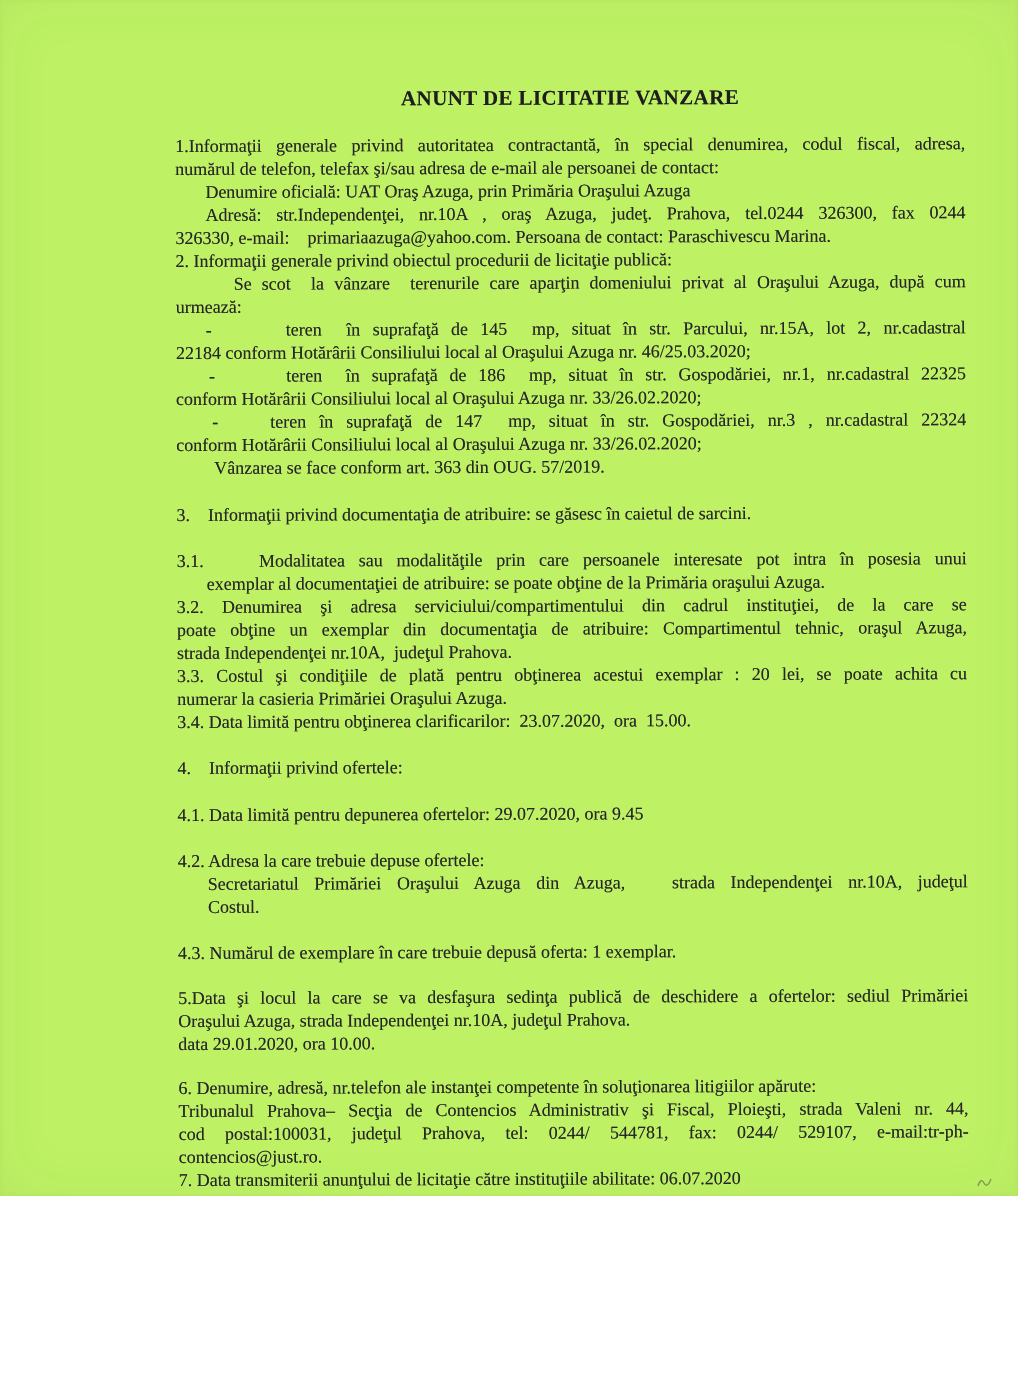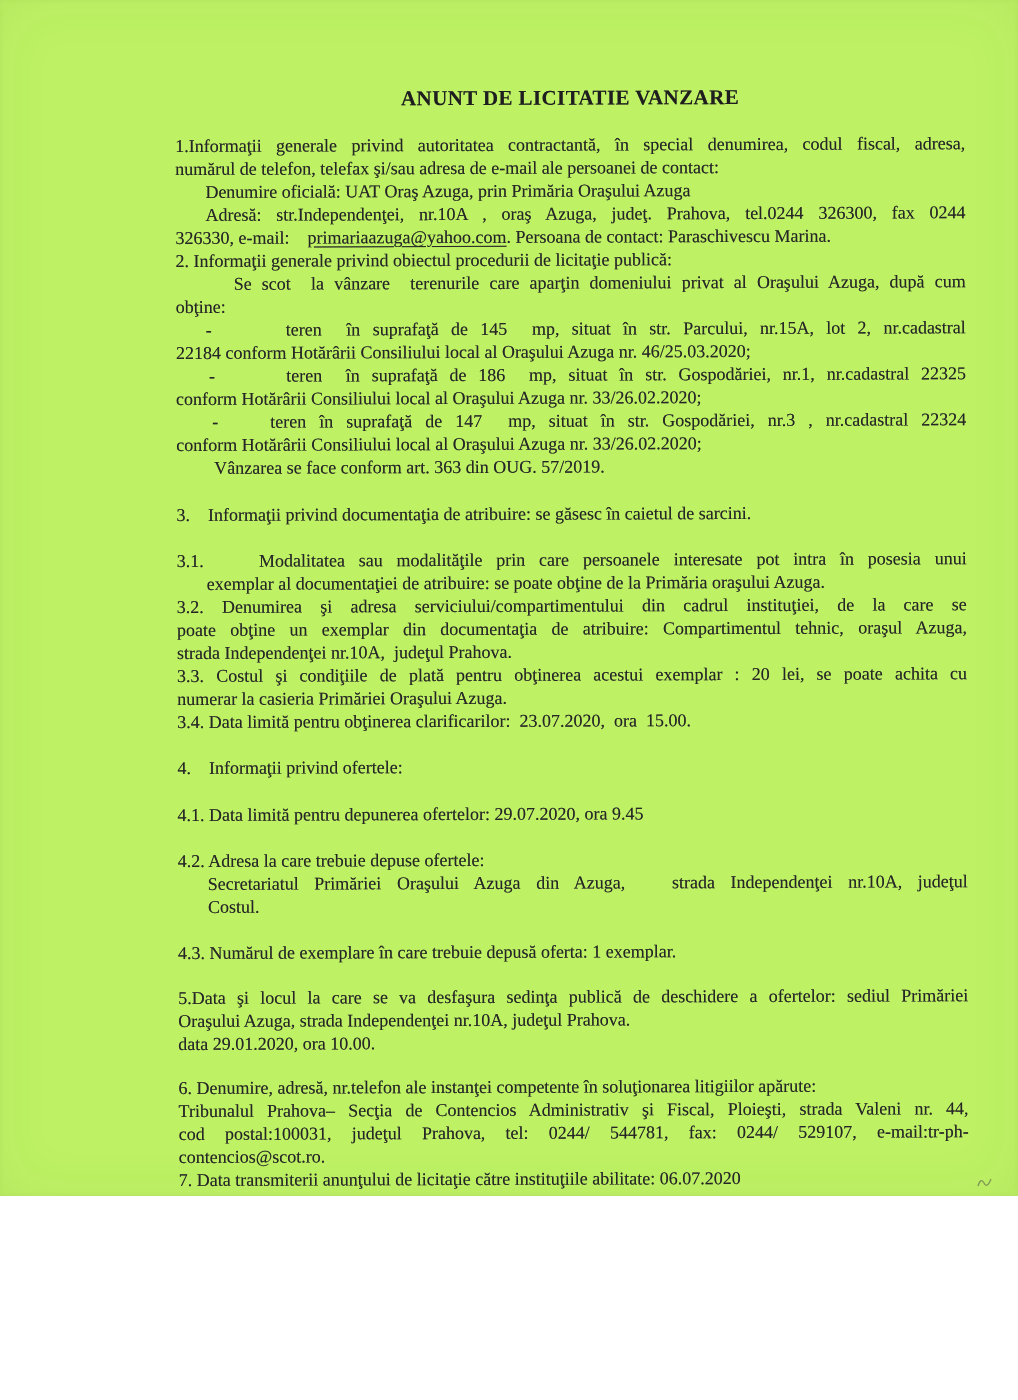--- a/index.html
+++ b/index.html
@@ -17,21 +17,21 @@
     text-shadow:0 0 0.4px rgba(45,45,45,0.55);
     transform:rotate(-0.2deg);transform-origin:top left;
   }
   .title{
     font-size:21px;font-weight:bold;text-align:center;
     letter-spacing:0.4px;margin:0 0 24px 0;color:#1e1e1e;
   }
   .block{margin:0;}
   .line{min-height:23px;}
   .just{text-align:justify;text-align-last:justify;}
-  .uline{text-decoration:underline;text-underline-offset:3px;}
+  .uline{text-underline-offset:3px;}
   .sig{
     margin-top:33px;font-weight:bold;font-size:19px;line-height:25px;color:#2a2a2a;
     letter-spacing:0.2px;
   }
   .stamp{
     position:absolute;left:285px;top:1191px;width:205px;height:205px;
     color:#5c5f66;opacity:0.78;
   }
   .signature-svg{
     position:absolute;left:205px;top:1228px;width:270px;height:140px;
@@ -49,21 +49,21 @@
     <div class="title">ANUNT DE LICITATIE VANZARE</div>
     <div id="doc-body">
         <div class="block">
           <div class="line just"><span>1.Informaţii generale privind autoritatea contractantă, în special denumirea, codul fiscal, adresa,</span></div>
           <div class="line"><span>numărul de telefon, telefax şi/sau adresa de e-mail ale persoanei de contact:</span></div>
           <div class="line" style="padding-left: 30px;"><span>Denumire oficială: UAT Oraş Azuga, prin Primăria Oraşului Azuga</span></div>
           <div class="line just" style="padding-left: 30px;"><span>Adresă: str.Independenţei, nr.10A , oraş Azuga, judeţ. Prahova, tel.0244 326300, fax 0244</span></div>
           <div class="line"><span>326330, e-mail:&nbsp;&nbsp;&nbsp; </span><span class="uline">primariaazuga@yahoo.com</span><span>. Persoana de contact: Paraschivescu Marina.</span></div>
           <div class="line"><span>2. Informaţii generale privind obiectul procedurii de licitaţie publică:</span></div>
           <div class="line just" style="padding-left: 58px;"><span>Se scot&nbsp; la vânzare&nbsp; terenurile care aparţin domeniului privat al Oraşului Azuga, după cum</span></div>
-          <div class="line"><span>obţine:</span></div>
+          <div class="line"><span>urmează:</span></div>
           <div class="line just" style="padding-left: 30px;"><span>-&nbsp;&nbsp;&nbsp;&nbsp;&nbsp; teren&nbsp; în suprafaţă de 145&nbsp; mp, situat în str. Parcului, nr.15A, lot 2, nr.cadastral</span></div>
           <div class="line"><span>22184 conform Hotărârii Consiliului local al Oraşului Azuga nr. 46/25.03.2020;</span></div>
           <div class="line just" style="padding-left: 33px;"><span>-&nbsp;&nbsp;&nbsp;&nbsp;&nbsp; teren&nbsp; în suprafaţă de 186&nbsp; mp, situat în str. Gospodăriei, nr.1, nr.cadastral 22325</span></div>
           <div class="line"><span>conform Hotărârii Consiliului local al Oraşului Azuga nr. 33/26.02.2020;</span></div>
           <div class="line just" style="padding-left: 36px;"><span>-&nbsp;&nbsp;&nbsp; teren în suprafaţă de 147&nbsp; mp, situat în str. Gospodăriei, nr.3 , nr.cadastral 22324</span></div>
           <div class="line"><span>conform Hotărârii Consiliului local al Oraşului Azuga nr. 33/26.02.2020;</span></div>
           <div class="line" style="padding-left: 38px;"><span>Vânzarea se face conform art. 363 din OUG. 57/2019.</span></div>
         </div>
         <div class="block" style="margin-top: 24px;">
           <div class="line"><span>3.&nbsp;&nbsp;&nbsp;&nbsp;Informaţii privind documentaţia de atribuire: se găsesc în caietul de sarcini.</span></div>
@@ -94,21 +94,21 @@
         </div>
         <div class="block" style="margin-top: 22px;">
           <div class="line just"><span>5.Data şi locul la care se va desfaşura sedinţa publică de deschidere a ofertelor: sediul Primăriei</span></div>
           <div class="line"><span>Oraşului Azuga, strada Independenţei nr.10A, judeţul Prahova.</span></div>
           <div class="line"><span>data 29.01.2020, ora 10.00.</span></div>
         </div>
         <div class="block" style="margin-top: 21px;">
           <div class="line"><span>6. Denumire, adresă, nr.telefon ale instanţei competente în soluţionarea litigiilor apărute:</span></div>
           <div class="line just"><span>Tribunalul Prahova– Secţia de Contencios Administrativ şi Fiscal, Ploieşti, strada Valeni nr. 44,</span></div>
           <div class="line just"><span>cod&nbsp; postal:100031,&nbsp; judeţul&nbsp; Prahova,&nbsp; tel:&nbsp; 0244/&nbsp; 544781,&nbsp; fax:&nbsp; 0244/&nbsp; 529107,&nbsp; e-mail:tr-ph-</span></div>
-          <div class="line"><span>contencios@scot.ro.</span></div>
+          <div class="line"><span>contencios@just.ro.</span></div>
           <div class="line"><span>7. Data transmiterii anunţului de licitaţie către instituţiile abilitate: 06.07.2020</span></div>
         </div>
       </div>
     <div class="sig">
       <div class="line">PRIMAR ORAŞ AZUGA,</div>
       <div class="line">Barbu Ciprian George</div>
     </div>
   </div>
 
   <div class="stamp">

